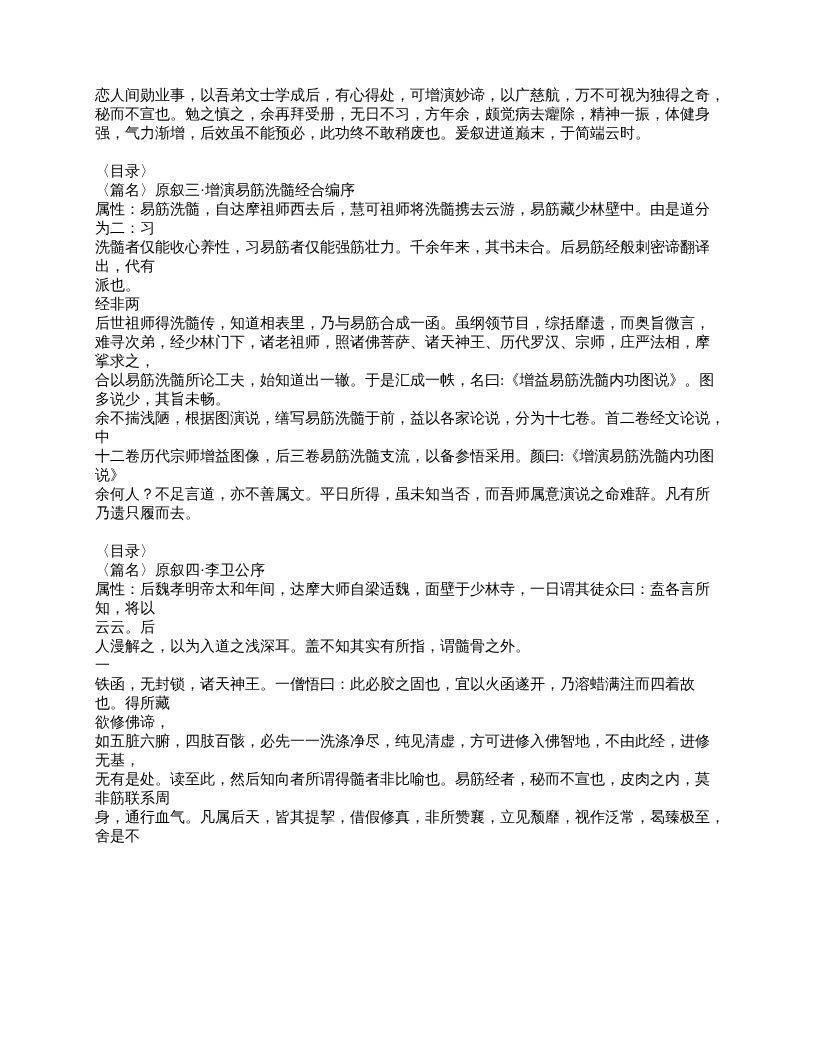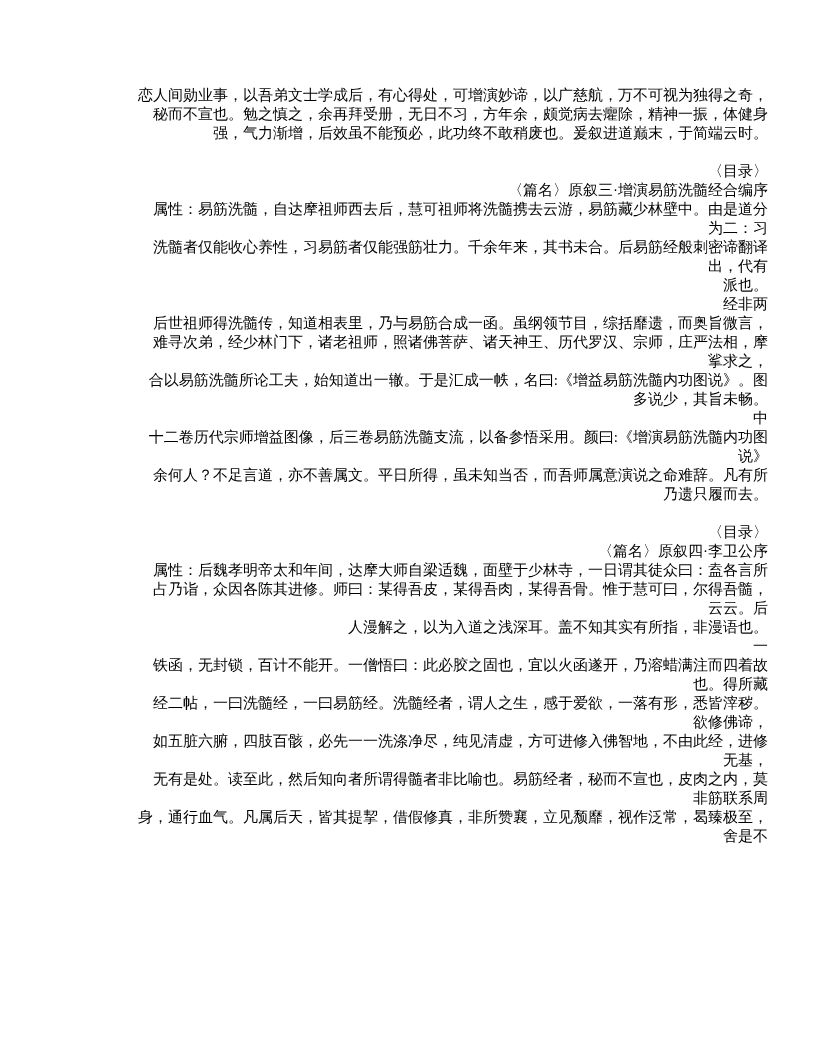--- a/index.html
+++ b/index.html
@@ -14,21 +14,20 @@
     font-family: "Liberation Serif", "DejaVu Serif", serif;
   }
   .page {
     box-sizing: border-box;
     width: 816px;
     height: 1056px;
     padding: 86px 48px 20px 95px;
     background: #ffffff;
     color: #000000;
     overflow: hidden;
-    text-align: right;
   }
   .block {
     margin: 0 0 19px 0;
   }
   .block:last-child {
     margin-bottom: 0;
   }
   .line {
     font-size: 15px;
     line-height: 19px;
@@ -55,37 +54,37 @@
         <div class="line">为二：习</div>
         <div class="line">洗髓者仅能收心养性，习易筋者仅能强筋壮力。千余年来，其书未合。后易筋经般刺密谛翻译</div>
         <div class="line">出，代有</div>
         <div class="line">派也。</div>
         <div class="line">经非两</div>
         <div class="line">后世祖师得洗髓传，知道相表里，乃与易筋合成一函。虽纲领节目，综括靡遗，而奥旨微言，</div>
         <div class="line">难寻次弟，经少林门下，诸老祖师，照诸佛菩萨、诸天神王、历代罗汉、宗师，庄严法相，摩</div>
         <div class="line">挲求之，</div>
         <div class="line">合以易筋洗髓所论工夫，始知道出一辙。于是汇成一帙，名曰:《增益易筋洗髓内功图说》。图</div>
         <div class="line">多说少，其旨未畅。</div>
+        <div class="line">余不揣浅陋，根据图演说，缮写易筋洗髓于前，益以各家论说，分为十七卷。首二卷经文论说，</div>
         <div class="line">中</div>
         <div class="line">十二卷历代宗师增益图像，后三卷易筋洗髓支流，以备参悟采用。颜曰:《增演易筋洗髓内功图</div>
         <div class="line">说》</div>
         <div class="line">余何人？不足言道，亦不善属文。平日所得，虽未知当否，而吾师属意演说之命难辞。凡有所</div>
         <div class="line">乃遗只履而去。</div>
       </div>
       <div class="block">
         <div class="line">〈目录〉</div>
         <div class="line">〈篇名〉原叙四·李卫公序</div>
         <div class="line">属性：后魏孝明帝太和年间，达摩大师自梁适魏，面壁于少林寺，一日谓其徒众曰：盍各言所</div>
-        <div class="line">占乃诣，众因各陈其进修。师曰：某得吾皮，某得吾肉，某得吾骨。惟于慧可曰，尔得吾髓，</div>
+        <div class="line">知，将以</div>
         <div class="line">云云。后</div>
-        <div class="line">人漫解之，以为入道之浅深耳。盖不知其实有所指，非漫语也。</div>
+        <div class="line">人漫解之，以为入道之浅深耳。盖不知其实有所指，谓髓骨之外。</div>
         <div class="line">一</div>
-        <div class="line">铁函，无封锁，百计不能开。一僧悟曰：此必胶之固也，宜以火函遂开，乃溶蜡满注而四着故</div>
+        <div class="line">铁函，无封锁，诸天神王。一僧悟曰：此必胶之固也，宜以火函遂开，乃溶蜡满注而四着故</div>
         <div class="line">也。得所藏</div>
-        <div class="line">经二帖，一曰洗髓经，一曰易筋经。洗髓经者，谓人之生，感于爱欲，一落有形，悉皆滓秽。</div>
         <div class="line">欲修佛谛，</div>
         <div class="line">如五脏六腑，四肢百骸，必先一一洗涤净尽，纯见清虚，方可进修入佛智地，不由此经，进修</div>
         <div class="line">无基，</div>
         <div class="line">无有是处。读至此，然后知向者所谓得髓者非比喻也。易筋经者，秘而不宣也，皮肉之内，莫</div>
         <div class="line">非筋联系周</div>
         <div class="line">身，通行血气。凡属后天，皆其提挈，借假修真，非所赞襄，立见颓靡，视作泛常，曷臻极至，</div>
         <div class="line">舍是不</div>
       </div>
     </div>
 </div>

